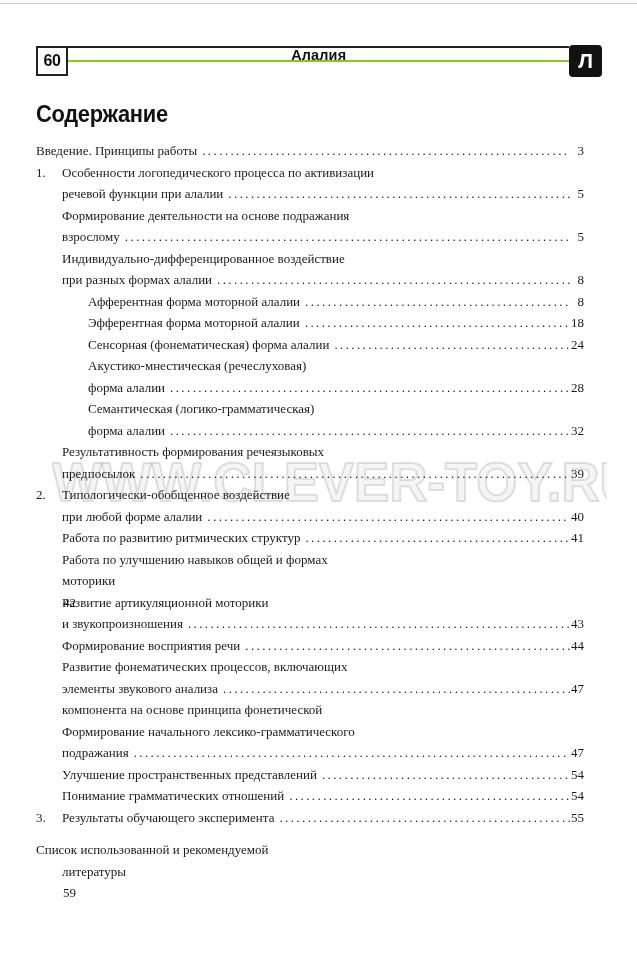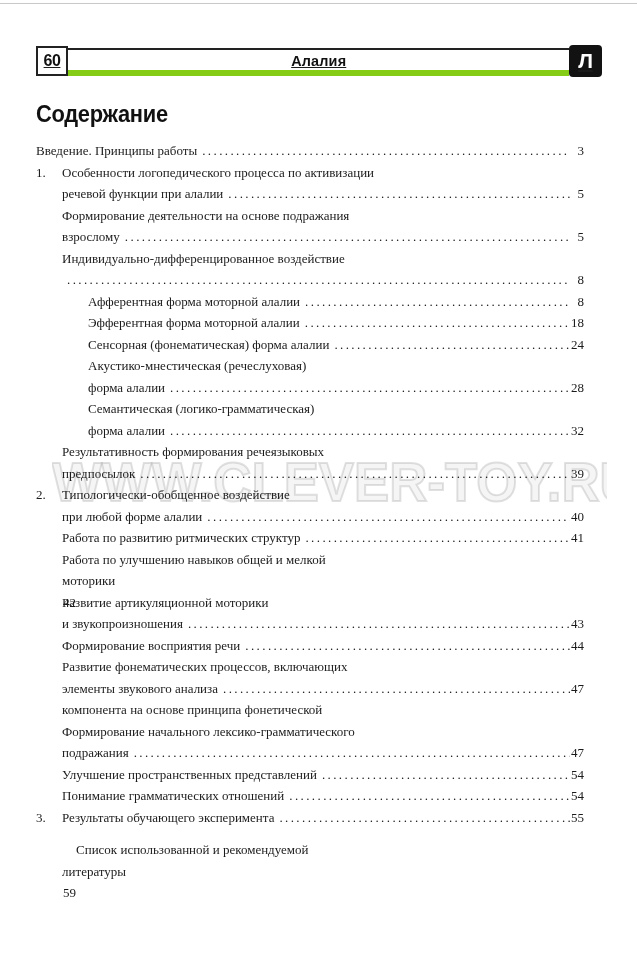--- a/index.html
+++ b/index.html
@@ -12,33 +12,32 @@
     position:absolute;top:3px;left:0;right:0;height:1px;
     background:#c9c9c9;
   }
   .page{
     position:relative;
     padding:46px 35px 0 36px;
     width:566px;
   }
   
   .running-head{
-    display:flex;align-items:flex-end;height:30px;position:relative;z-index:3;
+    display:flex;align-items:flex-start;height:30px;position:relative;z-index:3;
     font-family:"Liberation Sans","DejaVu Sans",sans-serif;
-    text-decoration:underline;
   }
   .page-num-box{
     box-sizing:border-box;width:32px;height:30px;border:2px solid #222;
     background:#fff;display:flex;align-items:center;justify-content:center;
     font-weight:bold;font-size:16px;letter-spacing:-0.5px;color:#111;
     flex:0 0 auto;
   }
   .head-band{
-    flex:1 1 auto;box-sizing:border-box;height:28px;
-    border-top:2px solid #222;border-bottom:6px solid #84cc16;
+    flex:1 1 auto;box-sizing:border-box;height:16px;
+    border-top:2px solid #222;border-bottom:2px solid #84cc16;
     display:flex;align-items:center;justify-content:center;
   }
   .head-title{
     font-weight:bold;font-size:15px;color:#111;letter-spacing:0.2px;
     transform:scaleX(0.96);
   }
   .letter-box{
     box-sizing:border-box;width:33px;height:32px;margin:-1px 0;
     background:#121212;border-radius:4px;
     display:flex;align-items:center;justify-content:center;
@@ -123,20 +122,21 @@
         <div class="line" style="padding-left: 26px;"><span class="txt">Формирование деятельности на основе подражания</span></div>
         <div class="line leader-row" style="padding-left: 26px;">
           <span class="txt">взрослому</span>
           <span class="leader">..............................................................................................................</span>
           <span class="pg">5</span>
         </div>
       </div>
       <div class="entry">
         <div class="line" style="padding-left: 26px;"><span class="txt">Индивидуально-дифференцированное воздействие</span></div>
         <div class="line leader-row" style="padding-left: 26px;">
+          <span class="txt">при разных формах алалии</span>
           <span class="leader">..............................................................................................................</span>
           <span class="pg">8</span>
         </div>
       </div>
       <div class="entry">
         <div class="line leader-row" style="padding-left: 52px;">
           <span class="txt">Афферентная форма моторной алалии</span>
           <span class="leader">..............................................................................................................</span>
           <span class="pg">8</span>
         </div>
@@ -188,21 +188,21 @@
         </div>
       </div>
       <div class="entry">
         <div class="line leader-row" style="padding-left: 26px;">
           <span class="txt">Работа по развитию ритмических структур</span>
           <span class="leader">..............................................................................................................</span>
           <span class="pg">41</span>
         </div>
       </div>
       <div class="entry">
-        <div class="line" style="padding-left: 26px;"><span class="txt">Работа по улучшению навыков общей и мелкой</span></div>
+        <div class="line" style="padding-left: 26px;"><span class="txt">Работа по улучшению навыков общей и формах</span></div>
         <div class="line leader-row" style="padding-left: 26px; flex-direction: column;">
           <span class="txt">моторики</span>
           <span class="leader">..............................................................................................................</span>
           <span class="pg">42</span>
         </div>
       </div>
       <div class="entry">
         <div class="line" style="padding-left: 26px;"><span class="txt">Развитие артикуляционной моторики</span></div>
         <div class="line leader-row" style="padding-left: 26px;">
           <span class="txt">и звукопроизношения</span>
@@ -250,21 +250,21 @@
       </div>
       <div class="entry">
         <div class="line leader-row" style="padding-left: 0px;">
           <span class="num" style="width: 26px;">3.</span>
           <span class="txt">Результаты обучающего эксперимента</span>
           <span class="leader">..............................................................................................................</span>
           <span class="pg">55</span>
         </div>
       </div>
       <div class="entry" style="margin-top: 11px;">
-        <div class="line" style="padding-left: 0px; margin-left: 40px;"><span class="txt">Список использованной и рекомендуемой</span></div>
+        <div class="line" style="padding-left: 0px;"><span class="txt">Список использованной и рекомендуемой</span></div>
         <div class="line leader-row" style="padding-left: 26px; flex-direction: column;">
           <span class="txt">литературы</span>
           <span class="leader">..............................................................................................................</span>
           <span class="pg">59</span>
         </div>
       </div>
     </div>
 
 </div>
 

